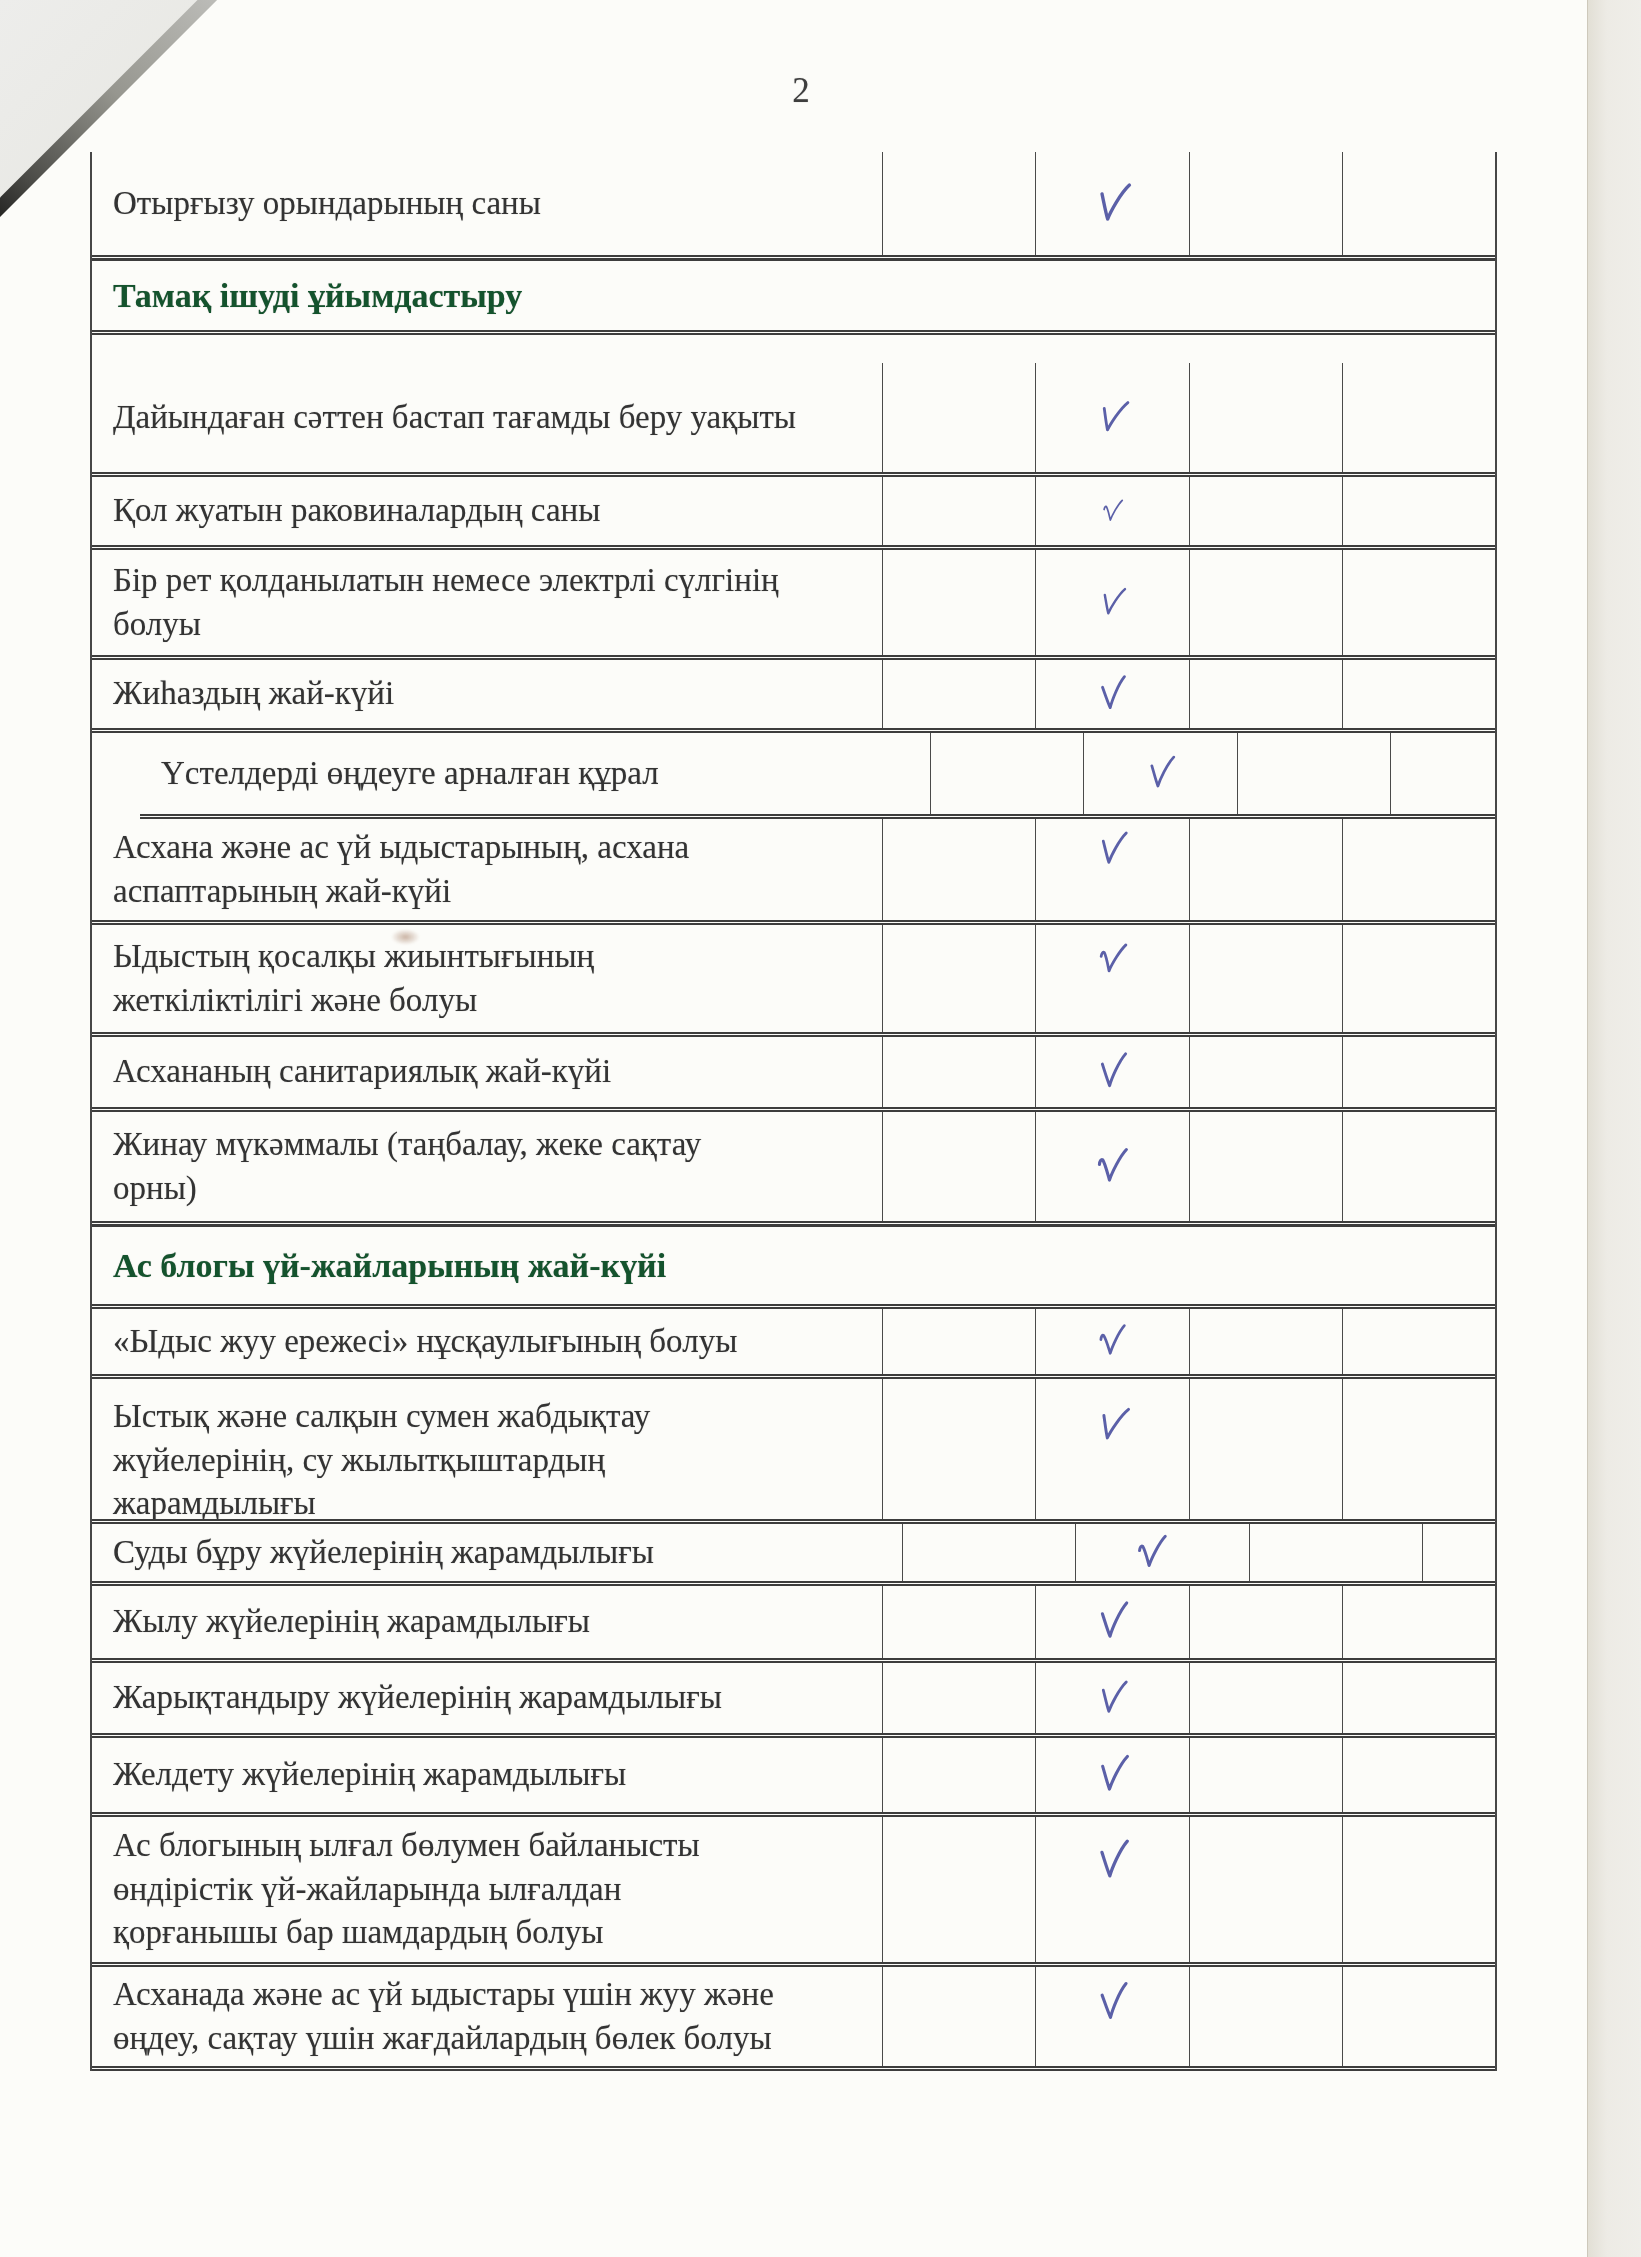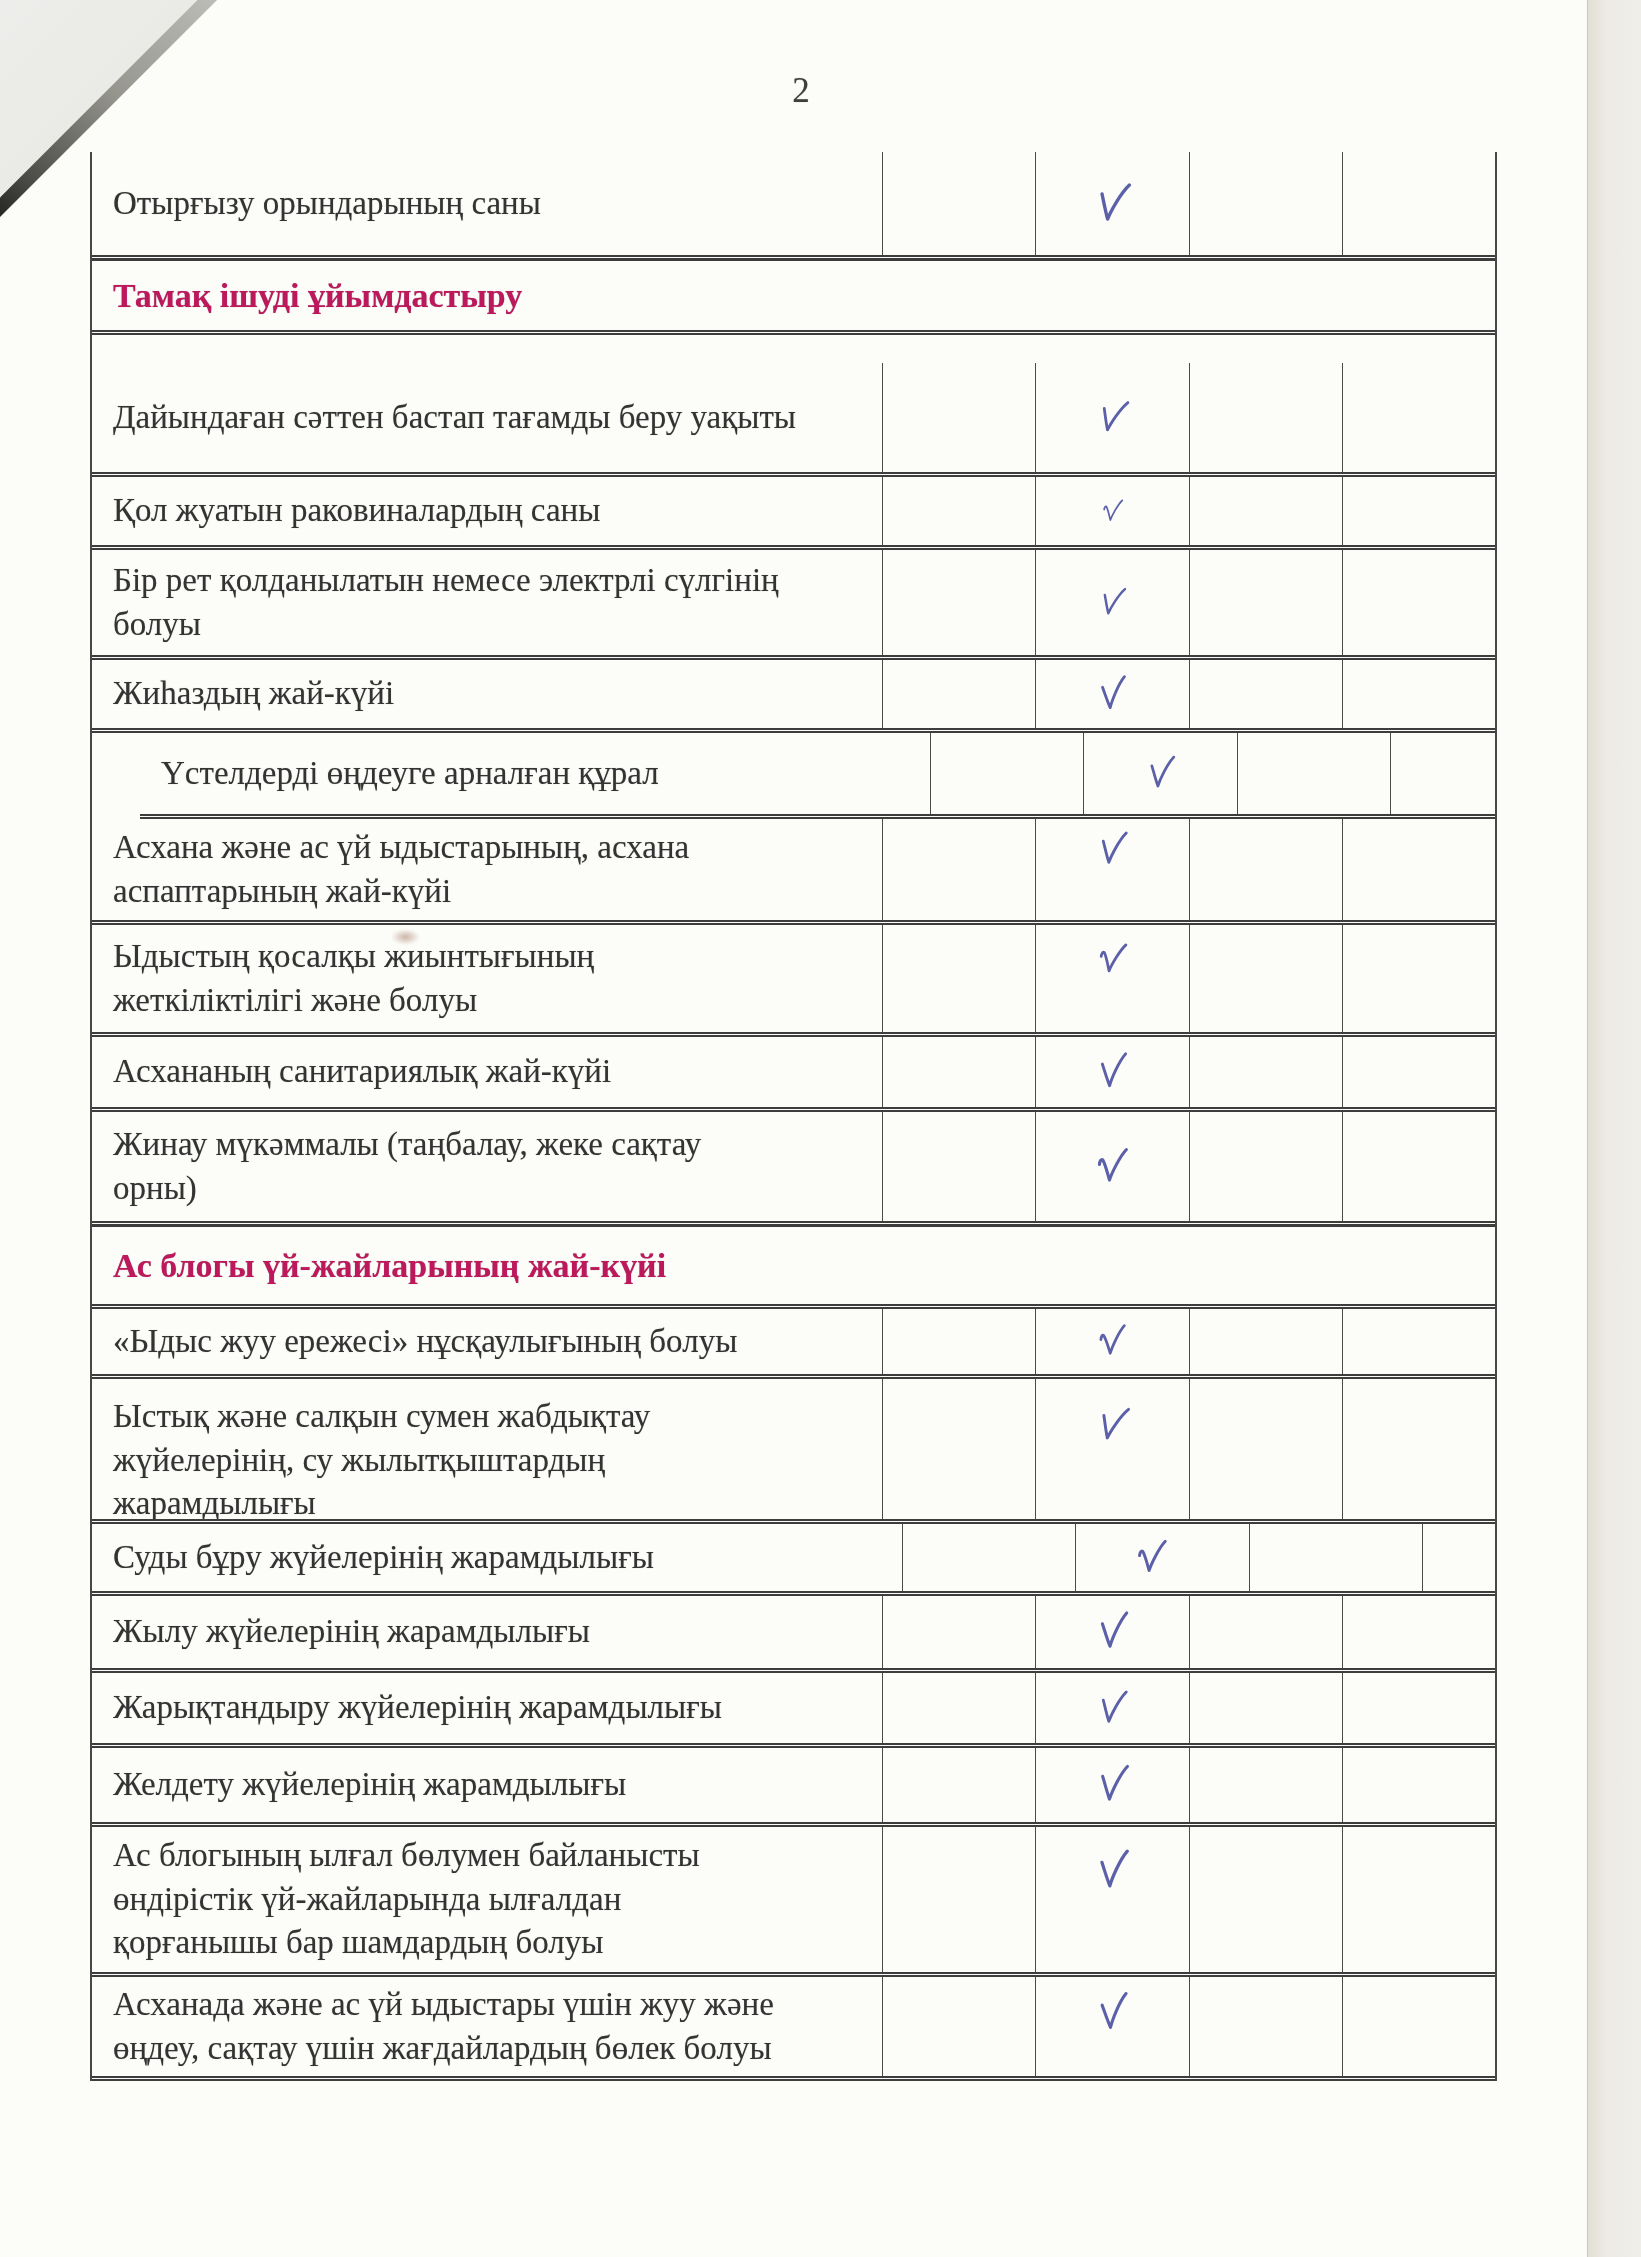--- a/index.html
+++ b/index.html
@@ -59,21 +59,21 @@
   .label-cell{
     justify-content:flex-start;
     padding:5.8px 13.5px 5.8px 21px;
     font-size:33px;line-height:1.32;color:#333;
     text-shadow:0 0 1px rgba(50,50,50,.35);
   }
   .section-row{
     display:flex;align-items:center;
     border-top:1.9px solid #3d3d3d;
     padding-left:21px;
-    font-weight:bold;font-size:34px;color:#be185d;
+    font-weight:bold;font-size:34px;color:#14532d;
     text-shadow:0 0 1px rgba(40,40,40,.4);
   }
   .check{display:block;}
   
   .smudge{
     position:absolute;left:391px;top:929px;width:29px;height:16.4px;
     border-radius:50%;
     background:radial-gradient(ellipse at center,rgba(152,106,78,.5) 0%,rgba(152,106,78,0) 70%);
     filter:blur(1px);
   }
@@ -242,21 +242,21 @@
         </div>
         <div class="cell data-cell"></div>
         <div class="cell data-cell" style="align-items: flex-start; padding-top: 25px;">
           <svg viewBox="0 0 36 44" class="check" style="height: 42px; width: 35px; transform: rotate(6deg);">
             <path d="M8 13 C10 21, 12 30, 14 36 C16.5 29, 25 12, 33 4" fill="none" stroke="#4d53a1" stroke-width="3.1" stroke-linecap="round" stroke-linejoin="round" stroke-opacity="0.92"></path>
           </svg>
         </div>
         <div class="cell data-cell"></div>
         <div class="cell data-cell"></div>
       </div>
-      <div class="row item-row" style="height: 72px; gap: 20px;">
+      <div class="row item-row" style="height: 62px; gap: 20px;">
         <div class="cell label-cell">
           <span>Суды бұру жүйелерінің жарамдылығы</span>
         </div>
         <div class="cell data-cell"></div>
         <div class="cell data-cell">
           <svg viewBox="0 0 36 44" class="check" style="height: 42px; width: 35px; transform: rotate(-2deg);">
             <path d="M4.5 19 C5 15.5, 6.5 13.5, 8 14.5 C10.5 19, 12.5 29, 14 35 C16.5 28, 25 12, 32 5" fill="none" stroke="#4d53a1" stroke-width="3.1" stroke-linecap="round" stroke-linejoin="round" stroke-opacity="0.92"></path>
           </svg>
         </div>
         <div class="cell data-cell"></div>

